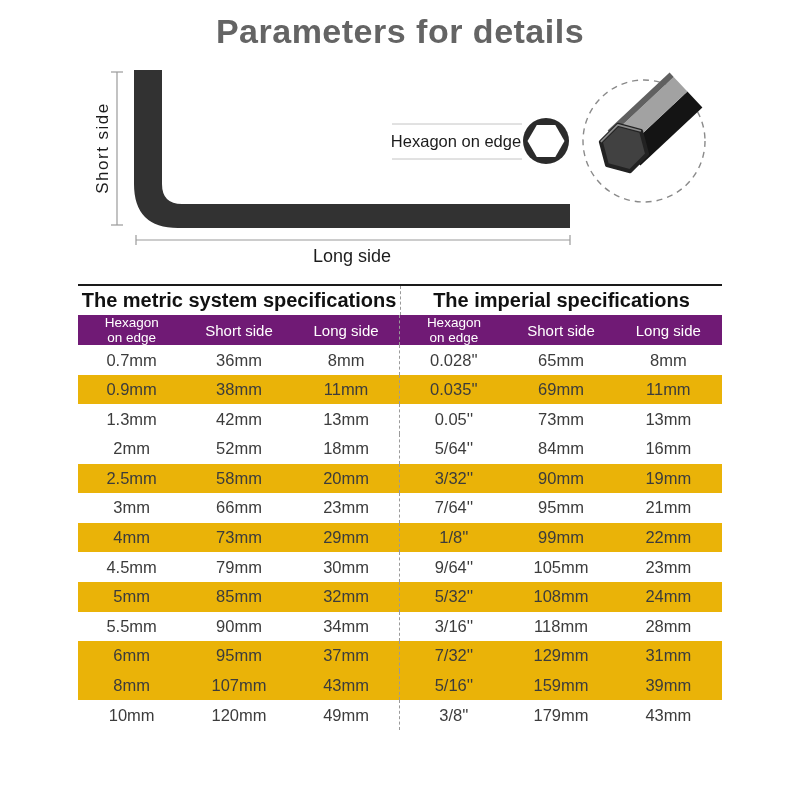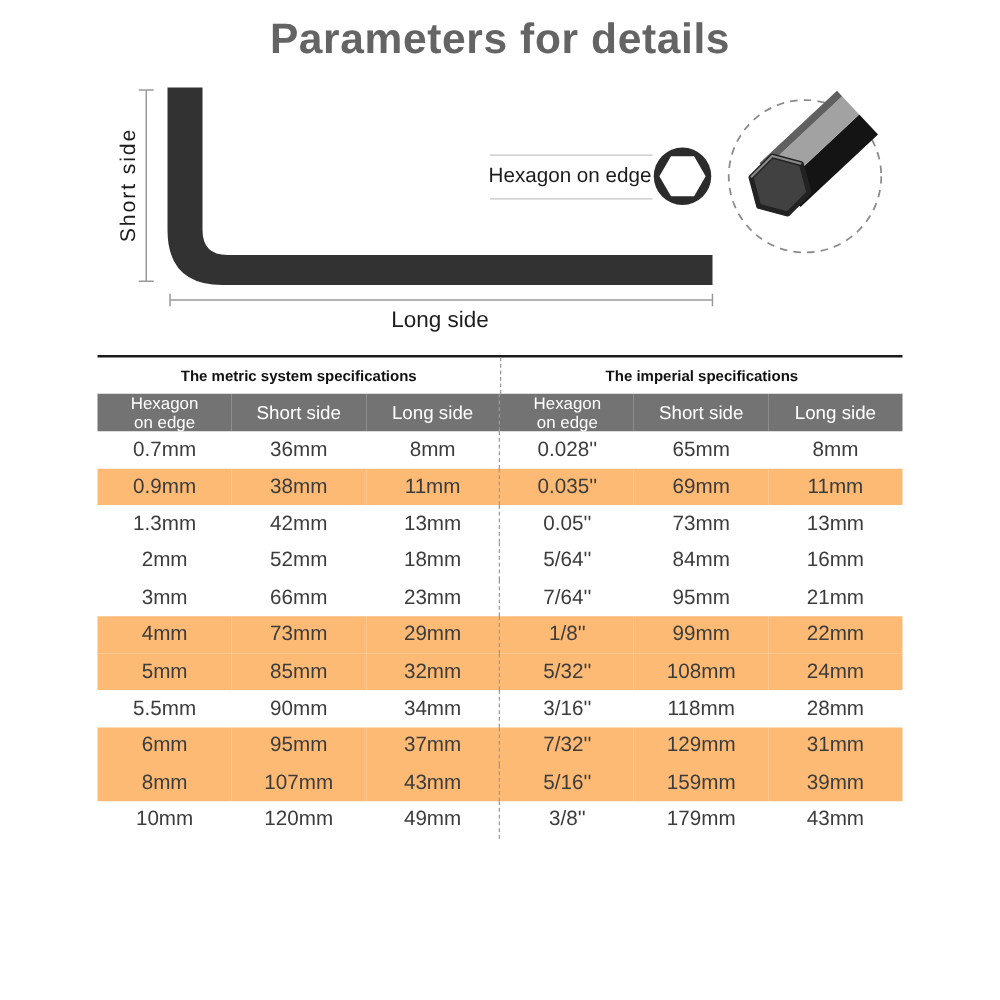--- a/index.html
+++ b/index.html
@@ -13,28 +13,28 @@
   .diagram svg{position:absolute;top:0;left:0;}
   .lbl{position:absolute;color:#1c1c1c;white-space:nowrap;}
   .lbl-short{left:103px;top:148px;transform:translate(-50%,-50%) rotate(-90deg);
              font-size:17px;letter-spacing:1.5px;}
   .lbl-long{left:352px;top:256px;transform:translate(-50%,-50%);font-size:18px;}
   .lbl-hex{left:456px;top:141px;transform:translate(-50%,-50%);font-size:16.5px;}
   
   .spec-table{position:absolute;top:284px;left:78px;width:644px;border-top:2px solid #1a1a1a;}
   .section-titles{display:flex;width:644px;height:29px;}
   .section-title{flex:0 0 322px;display:flex;align-items:center;justify-content:center;
-                 font-size:12px;font-weight:bold;color:#111;box-sizing:border-box;}
+                 font-size:20px;font-weight:bold;color:#111;box-sizing:border-box;}
   .section-title.divider{border-left:1px dashed #999;text-align:right;}
   table{width:644px;border-collapse:collapse;table-layout:fixed;}
-  th{background:#737373;color:#fff;font-weight:normal;font-size:15px;height:30px;
+  th{background:#701a75;color:#fff;font-weight:normal;font-size:15px;height:30px;
      text-align:center;padding:0;}
   th.hexcol{font-size:13.5px;line-height:1.12;white-space:pre-line;}
   td{height:29.6px;text-align:center;font-size:16.5px;color:#3c3c3c;padding:0;}
-  tr.alt{background:#fdba74;}
+  tr.alt{background:#eab308;}
   .divider{border-left:1px dashed #9a9a9a;}
 </style>
 </head>
 <body>
 
 <div class="page">
 
   <div class="title">Parameters for details</div>
 
   <div class="diagram">
@@ -125,36 +125,52 @@
             <td>13mm</td>
           </tr>
           <tr>
             <td>2mm</td>
             <td>52mm</td>
             <td>18mm</td>
             <td class="divider">5/64''</td>
             <td>84mm</td>
             <td>16mm</td>
           </tr>
+          <tr class="alt">
+            <td>2.5mm</td>
+            <td>58mm</td>
+            <td>20mm</td>
+            <td class="divider">3/32''</td>
+            <td>90mm</td>
+            <td>19mm</td>
+          </tr>
           <tr>
             <td>3mm</td>
             <td>66mm</td>
             <td>23mm</td>
             <td class="divider">7/64''</td>
             <td>95mm</td>
             <td>21mm</td>
           </tr>
           <tr class="alt">
             <td>4mm</td>
             <td>73mm</td>
             <td>29mm</td>
             <td class="divider">1/8''</td>
             <td>99mm</td>
             <td>22mm</td>
           </tr>
+          <tr>
+            <td>4.5mm</td>
+            <td>79mm</td>
+            <td>30mm</td>
+            <td class="divider">9/64''</td>
+            <td>105mm</td>
+            <td>23mm</td>
+          </tr>
           <tr class="alt">
             <td>5mm</td>
             <td>85mm</td>
             <td>32mm</td>
             <td class="divider">5/32''</td>
             <td>108mm</td>
             <td>24mm</td>
           </tr>
           <tr>
             <td>5.5mm</td>

